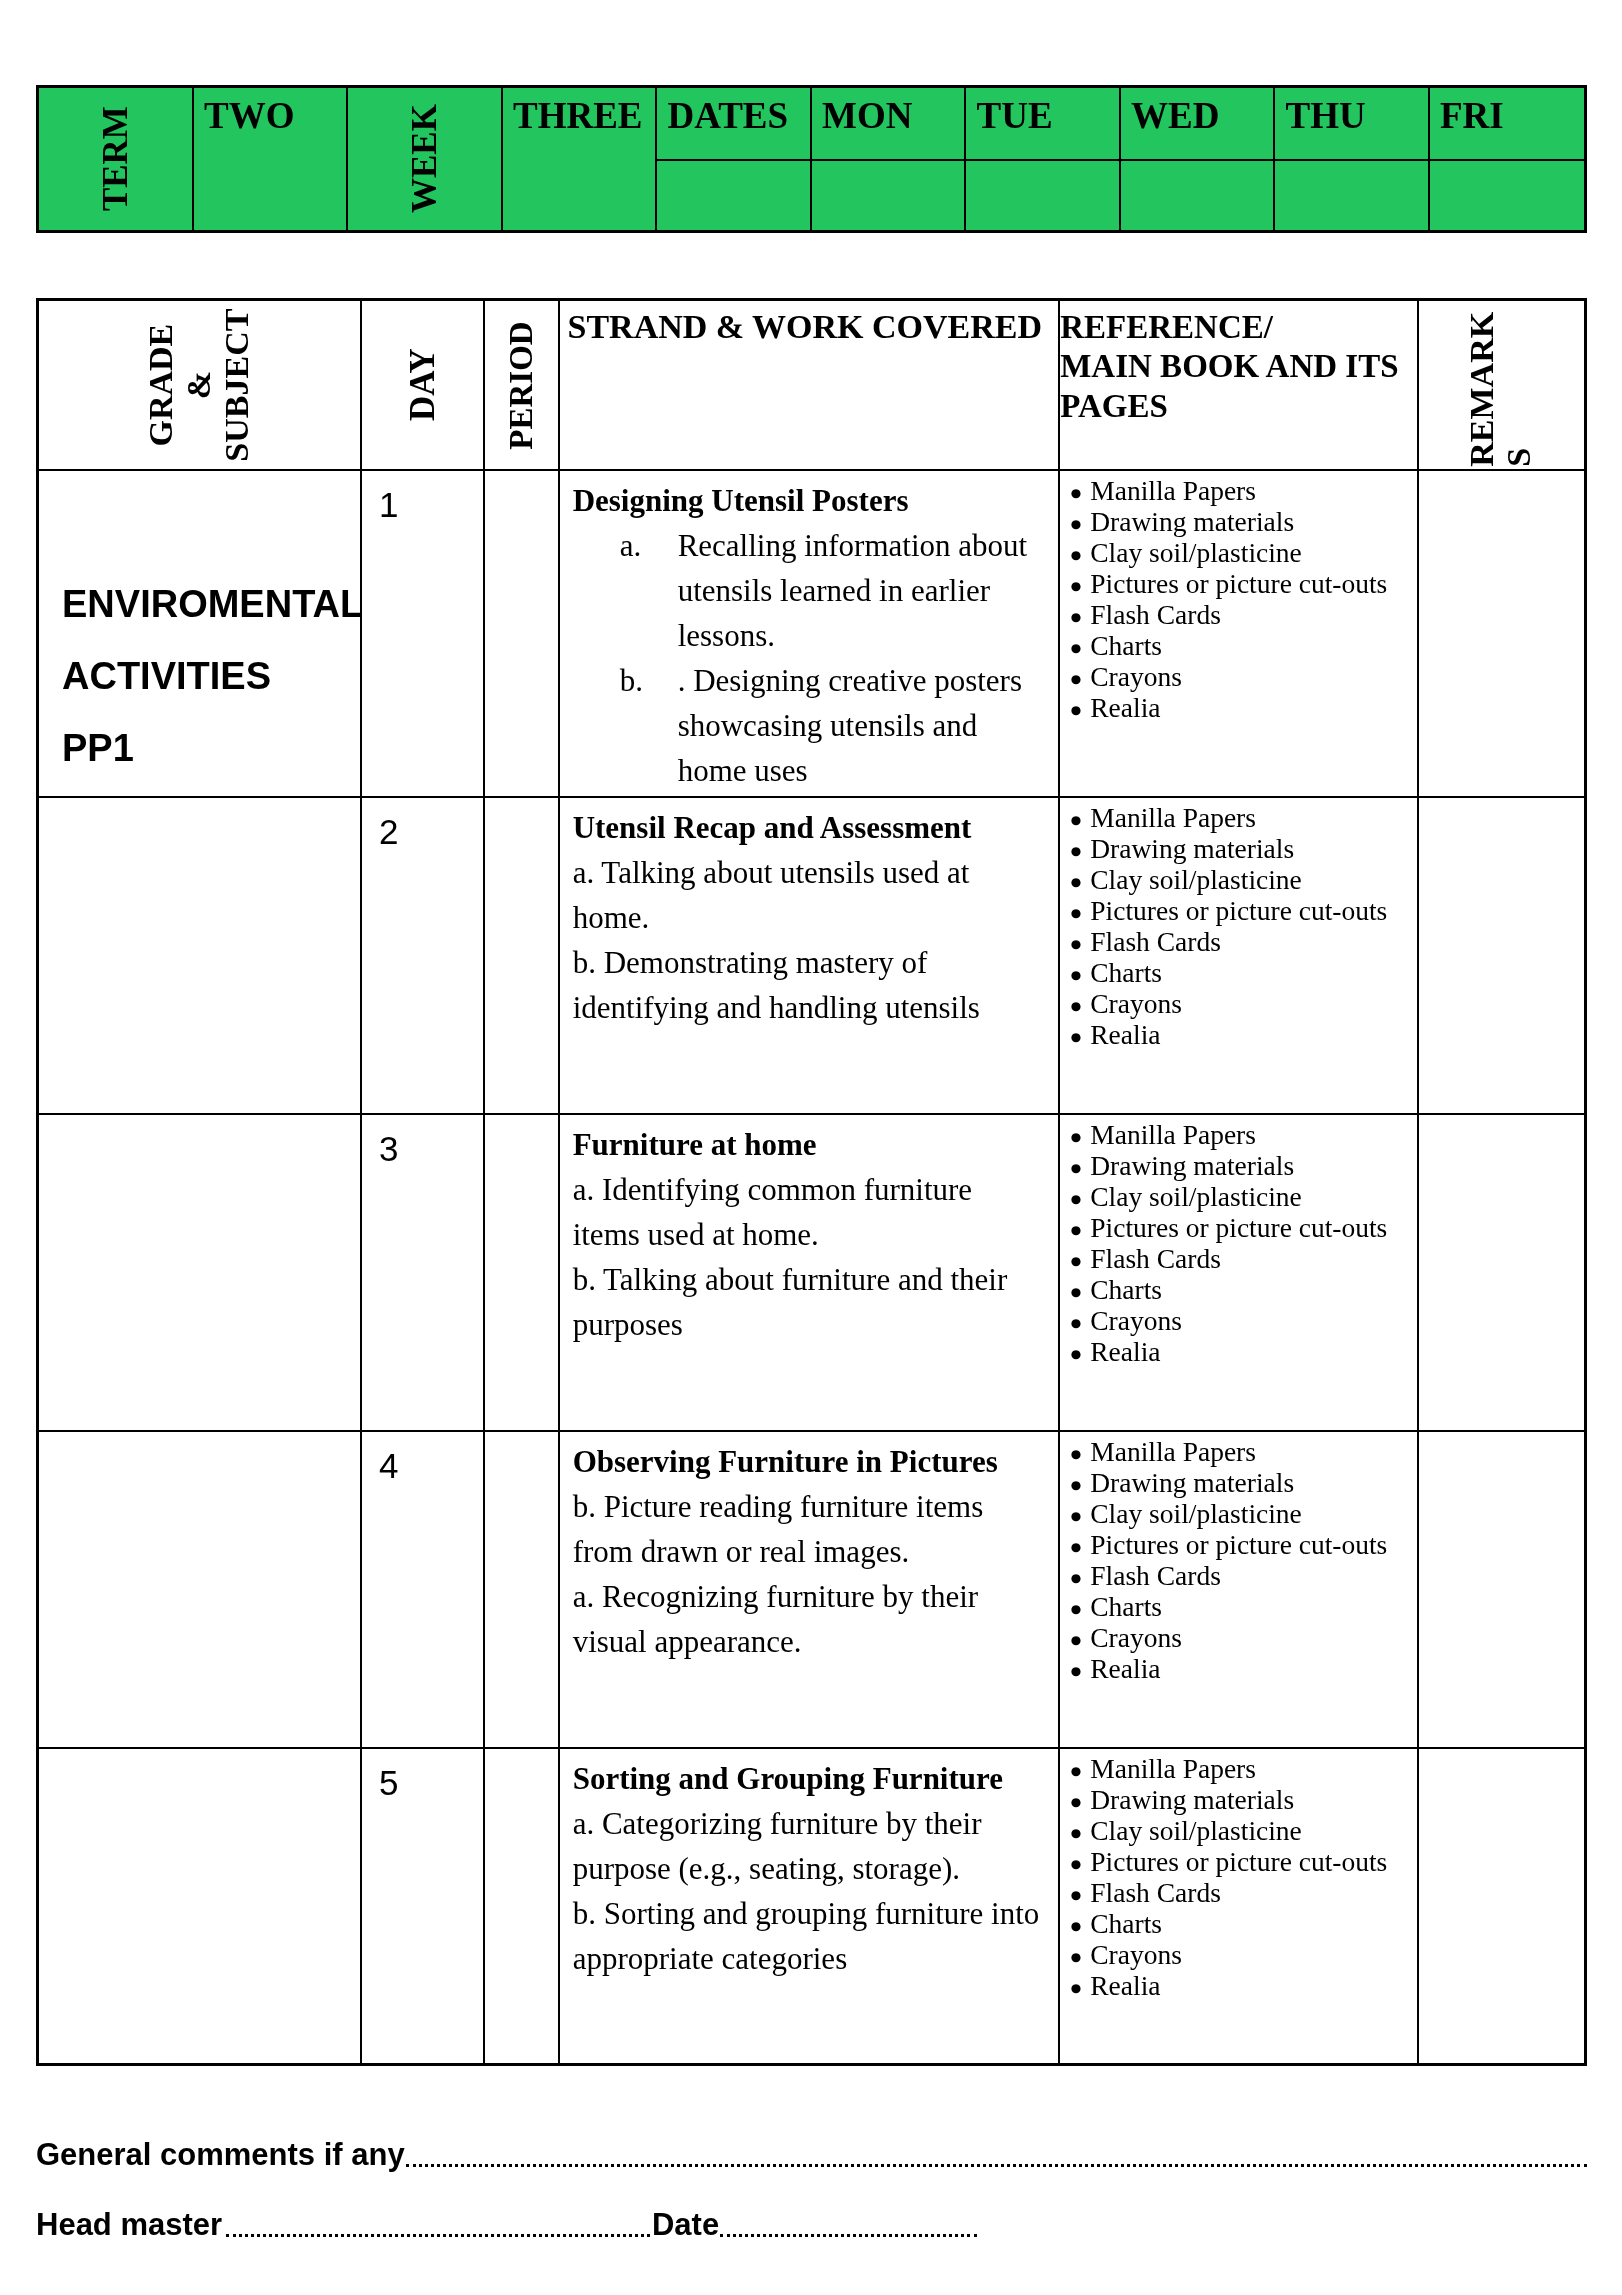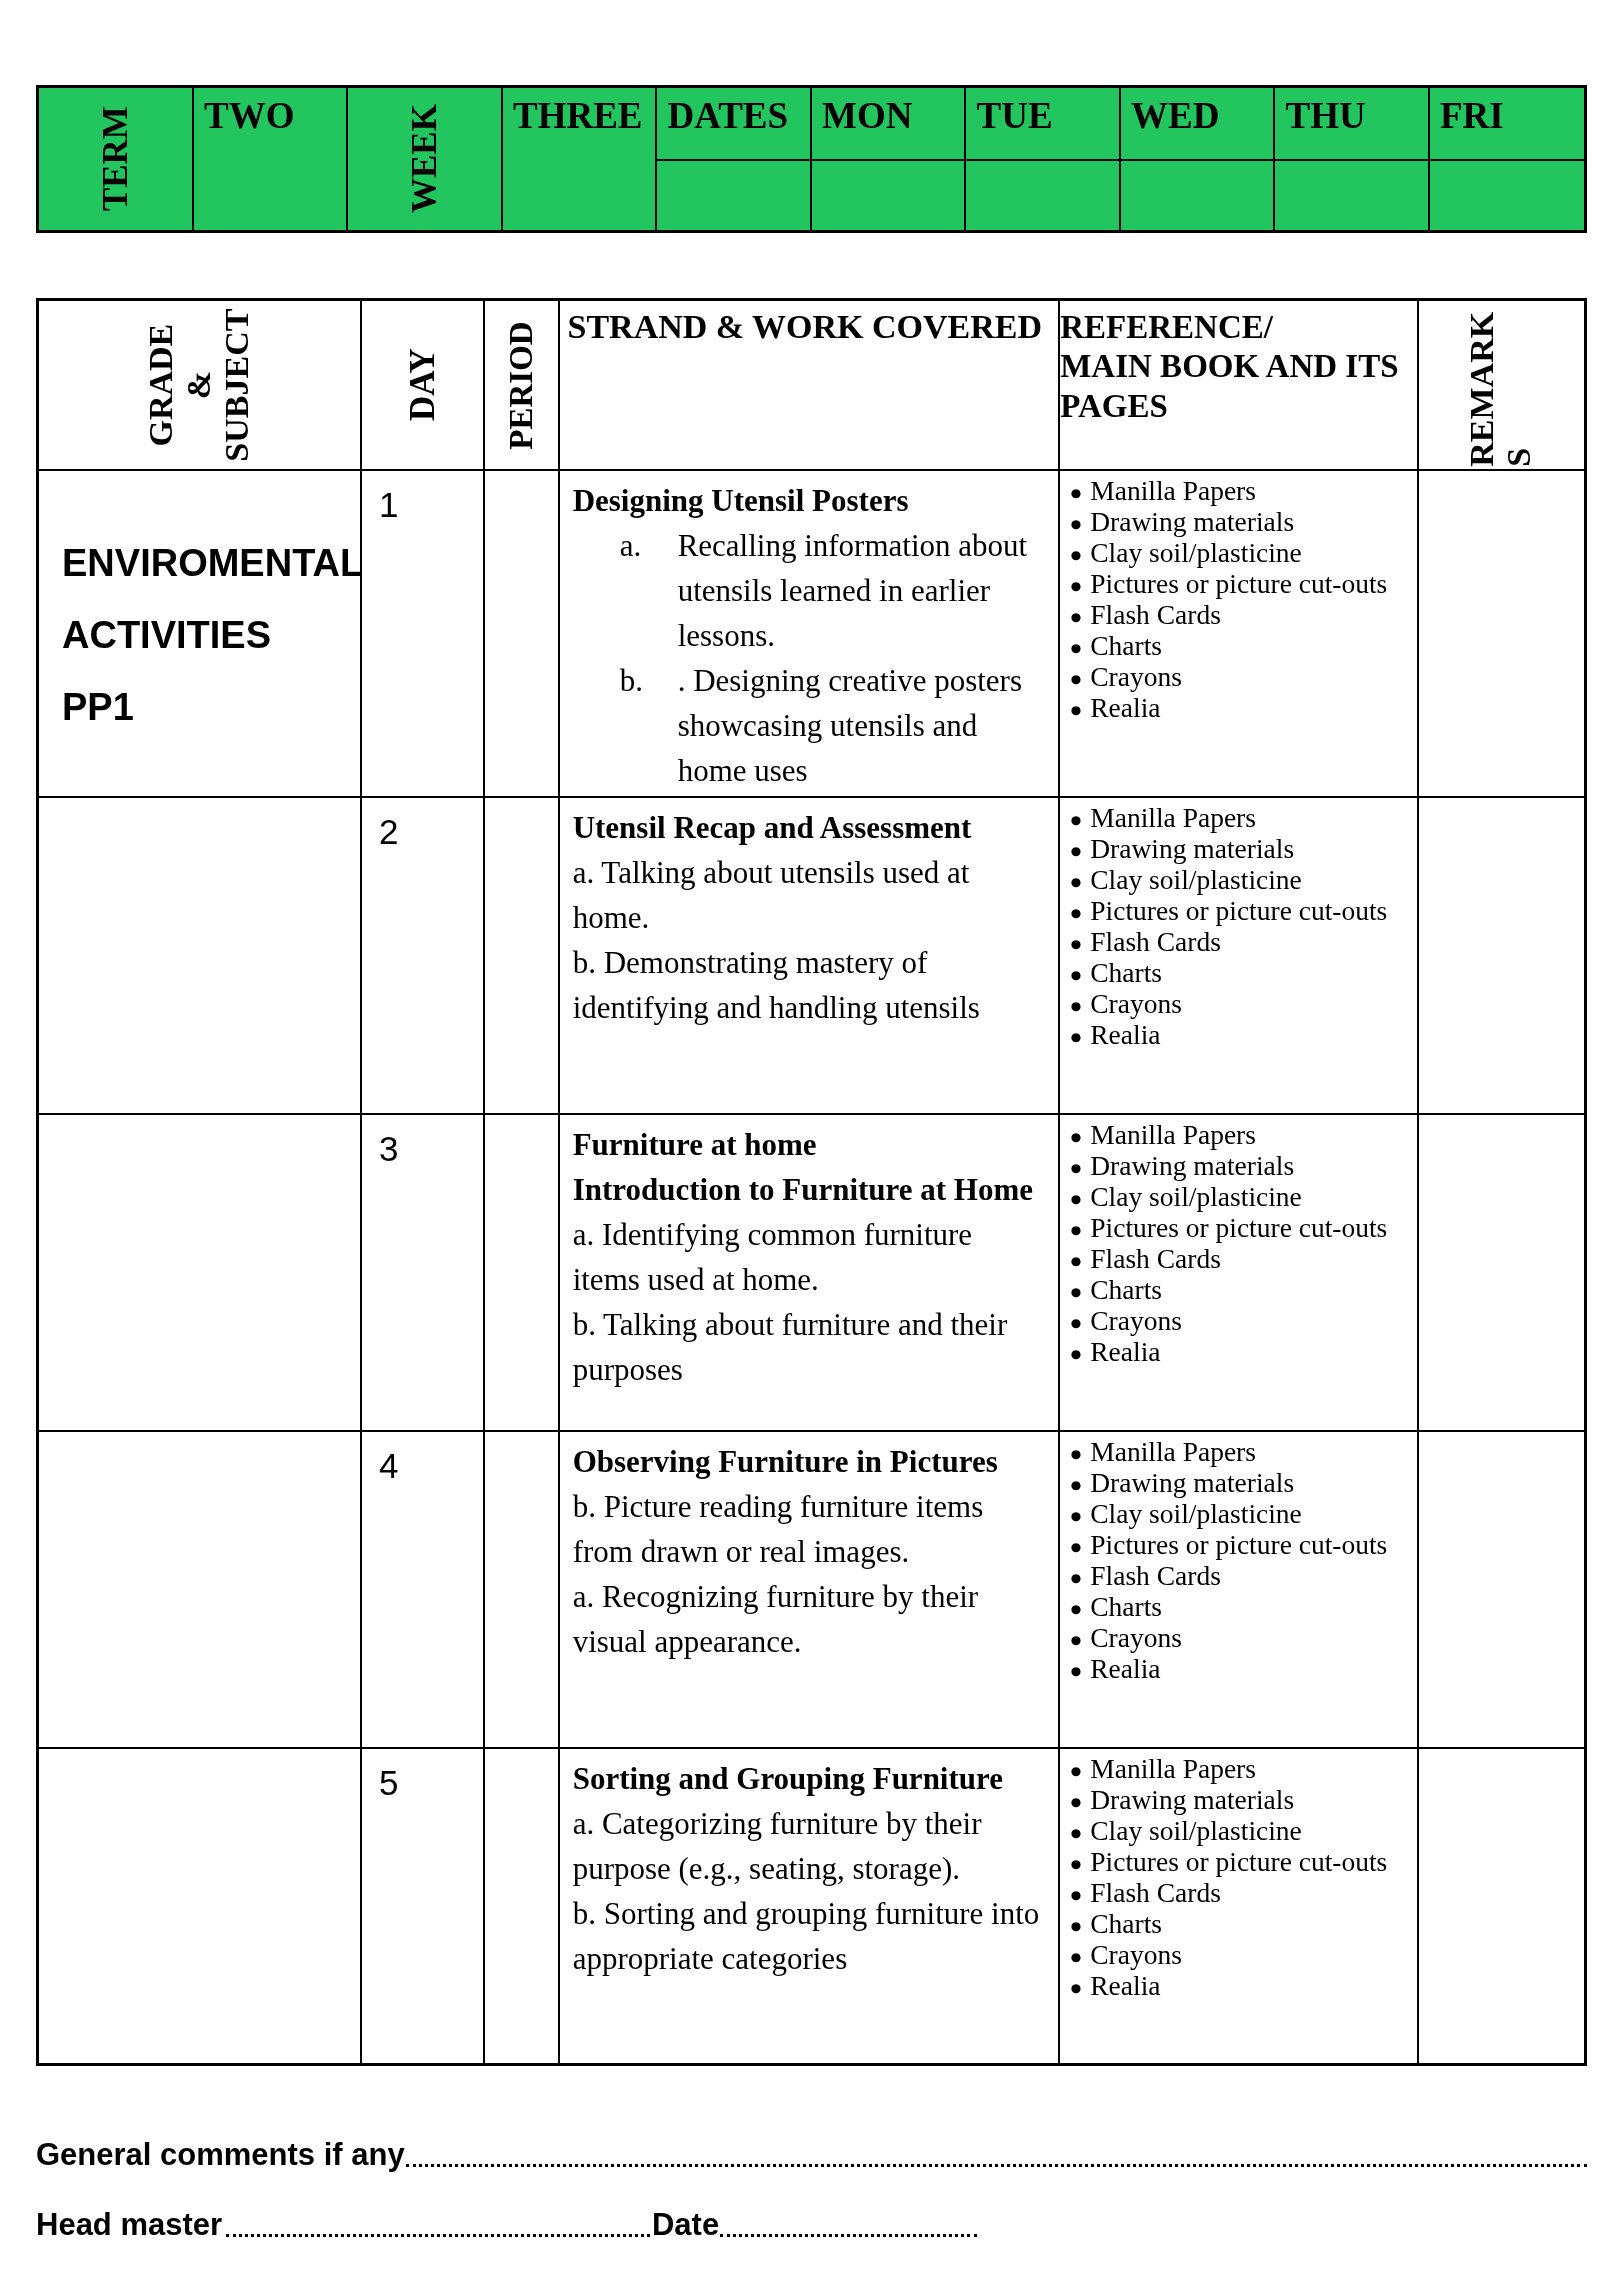--- a/index.html
+++ b/index.html
@@ -56,21 +56,21 @@
     font-weight:bold; font-size:33px; padding-top:6.5px;
     line-height:1.2; white-space:pre-line;
   }
   .remarks-rot {
     width:164px; font-size:34px; font-weight:bold; line-height:1.08;
     overflow-wrap:anywhere; word-break:break-all; text-align:left;
     transform:rotate(-90deg);
   }
 
   .grade-lines { padding:56px 0 0 23px; font-family:"Liberation Sans", sans-serif;
-    font-weight:bold; font-size:38px; line-height:1.9; }
+    font-weight:bold; font-size:38px; line-height:1.9;margin-top:41px; }
   .day-num { padding:14.4px 0 0 17px; font-family:"Liberation Sans", sans-serif;
     font-size:35px; }
   .period-val { padding:14.4px 0 0 7.9px; font-size:31px; }
 
   .strand-cell { padding:7.9px 11.8px 0 13px; font-size:31px; line-height:1.45; }
   .strand-title { font-weight:bold; }
   .list.indented { padding-left:47px; }
   .li { display:flex; }
   .li .marker { width:58px; flex:0 0 58px; }
   .li .li-text { flex:1; }
@@ -239,21 +239,20 @@
         <div class="cell remark-cell-body"></div>
         <div class="cell"></div>
         <div class="cell">
           <div class="day-num">3</div>
         </div>
         <div class="cell">
           <div class="period-val"></div>
         </div>
         <div class="cell strand-cell">
           <div class="strand-title">Furniture at home</div>
-          <div class="strand-title">Introduction to Furniture at Home</div>
           <div class="list flush">
             <div class="para"><span class="marker">a.</span> <span class="li-text">Identifying common furniture items used at home.</span></div>
             <div class="para"><span class="marker">b.</span> <span class="li-text">Talking about furniture and their purposes</span></div>
           </div>
         </div>
         <div class="cell ref-cell">
           <div class="bullet-item"><span class="bullet-glyph">●</span><span class="bullet-text">Manilla Papers</span></div>
           <div class="bullet-item"><span class="bullet-glyph">●</span><span class="bullet-text">Drawing materials</span></div>
           <div class="bullet-item"><span class="bullet-glyph">●</span><span class="bullet-text">Clay soil/plasticine</span></div>
           <div class="bullet-item"><span class="bullet-glyph">●</span><span class="bullet-text">Pictures or picture cut-outs</span></div>

